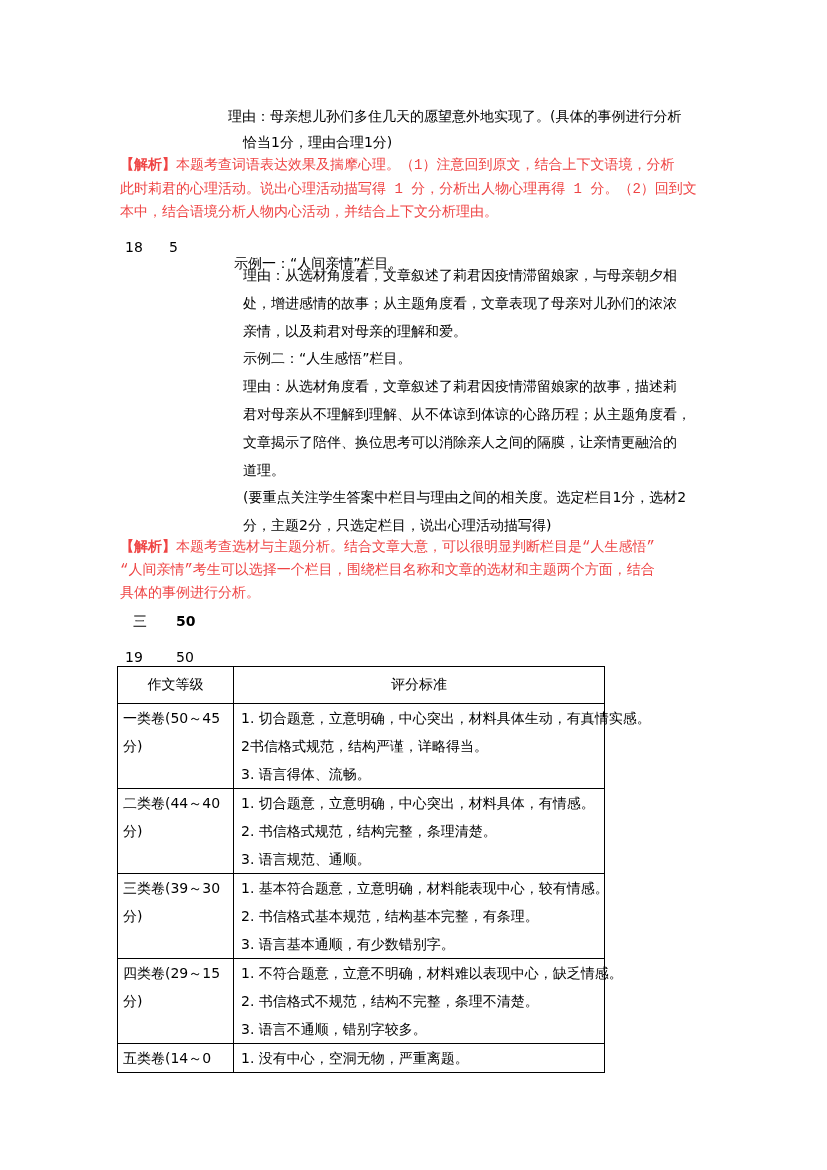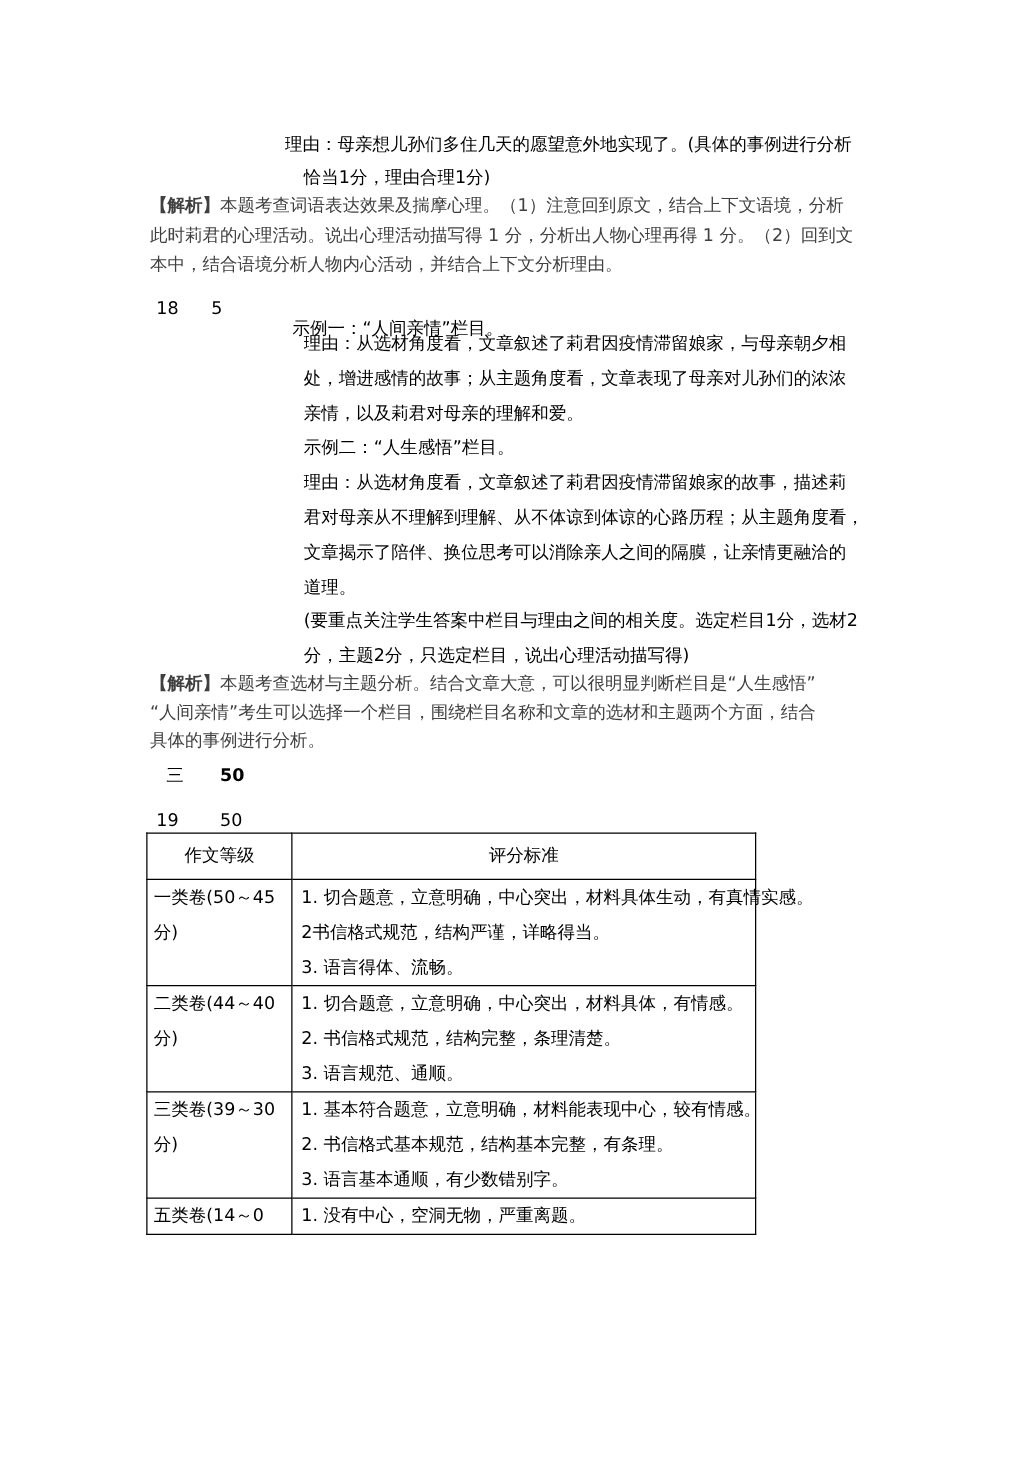--- a/index.html
+++ b/index.html
@@ -1,19 +1,19 @@
 <!DOCTYPE html>
 <html><head>
 <meta charset="utf-8">
 <style>
   html, body { margin:0; padding:0; background:#ffffff; }
   body { width:827px; height:1170px; position:relative; overflow:hidden;
          font-family:"DejaVu Sans", "Liberation Sans", sans-serif; font-size:14px; color:#000; }
   .line { position:absolute; white-space:nowrap; font-size:14px; line-height:18px; }
-  .red { color:#404040; }
+  .red { color:#ef4444;font-family:Liberation Mono, monospace; }
   .bold { font-weight:bold; }
   .tag { font-weight:bold; }
   table.grading { position:absolute; left:117px; top:666px; width:488px; border-collapse:collapse; table-layout:fixed; }
   table.grading td, table.grading th { border:1px solid #000; padding:0; vertical-align:top; font-size:14px; font-weight:normal; }
   table.grading th { height:36px; vertical-align:middle; text-align:center; }
   table.grading td.level { padding:0 0 0 5px; }
   table.grading td.crit { padding:0 15px 0 7px; }
   .cell-line { height:28px; line-height:28px; white-space:nowrap; }
   col.c1 { width:116px; }
 </style>
@@ -93,20 +93,31 @@
       <div class="cell-line">分)</div>
     </td>
     <td class="crit">
       <div class="cell-line">1. 基本符合题意，立意明确，材料能表现中心，较有情感。</div>
       <div class="cell-line">2. 书信格式基本规范，结构基本完整，有条理。</div>
       <div class="cell-line">3. 语言基本通顺，有少数错别字。</div>
     </td>
   </tr>
   <tr>
     <td class="level">
+      <div class="cell-line">四类卷(29～15</div>
+      <div class="cell-line">分)</div>
+    </td>
+    <td class="crit">
+      <div class="cell-line">1. 不符合题意，立意不明确，材料难以表现中心，缺乏情感。</div>
+      <div class="cell-line">2. 书信格式不规范，结构不完整，条理不清楚。</div>
+      <div class="cell-line">3. 语言不通顺，错别字较多。</div>
+    </td>
+  </tr>
+  <tr>
+    <td class="level">
       <div class="cell-line">五类卷(14～0</div>
     </td>
     <td class="crit">
       <div class="cell-line">1. 没有中心，空洞无物，严重离题。</div>
     </td>
   </tr>
 </tbody>
   </table>
 
 </body></html>

